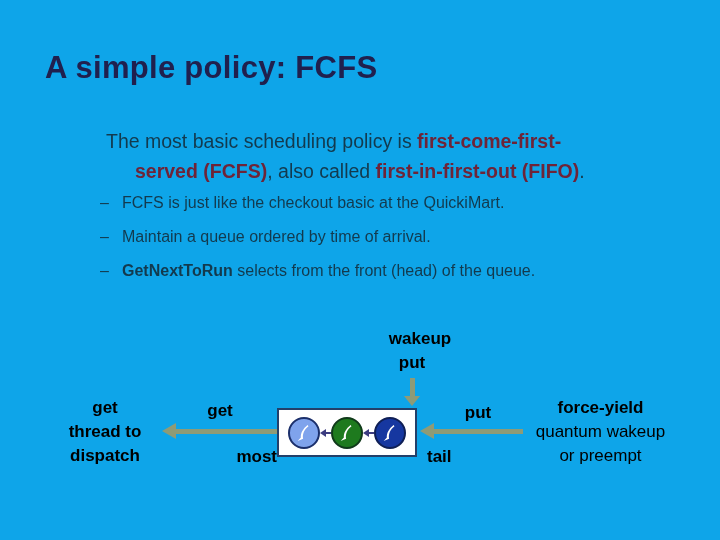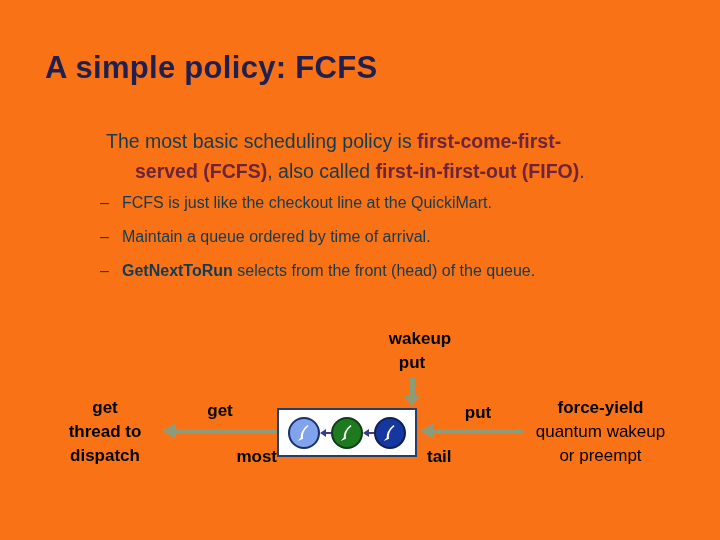--- a/index.html
+++ b/index.html
@@ -1,16 +1,16 @@
 <!DOCTYPE html>
 <html><head>
 <meta charset="utf-8">
 <style>
   html,body{margin:0;padding:0;background:#fff;}
-  .slide{position:relative;width:720px;height:540px;background:#f97316;
+  .slide{position:relative;width:720px;height:540px;background:#0ea5e9;
          font-family:"Liberation Sans", sans-serif;overflow:hidden;}
 
   .title{position:absolute;left:45px;top:50px;font-size:31px;font-weight:bold;
          color:#20204E;letter-spacing:.3px;white-space:nowrap;}
 
   .body-para{position:absolute;left:61px;top:126px;font-size:19.5px;
              color:#133A4E;line-height:30px;white-space:nowrap;margin-left:45px;}
   .body-line2{margin-left:29px;}
   .accent{color:#6E2438;font-weight:bold;}
 
@@ -60,21 +60,21 @@
   <div class="title">A simple policy: FCFS</div>
 
   <div class="body-para">
     <div class="body-line1"><span>The most basic scheduling policy is </span><span class="accent">first-come-first-</span></div>
     <div class="body-line2"><span class="accent">served (FCFS)</span><span>, also called </span><span class="accent">first-in-first-out (FIFO)</span><span>.</span></div>
   </div>
 
   <div class="bullets">
     <div class="bullet">
       <span class="dash">–</span>
-      <span><span class="b"></span><span>FCFS is just like the checkout line at the QuickiMart.</span></span>
+      <span><span class="b"></span><span>FCFS is just like the checkout basic at the QuickiMart.</span></span>
     </div>
     <div class="bullet">
       <span class="dash">–</span>
       <span><span class="b"></span><span>Maintain a queue ordered by time of arrival.</span></span>
     </div>
     <div class="bullet">
       <span class="dash">–</span>
       <span><span class="b">GetNextToRun</span><span> selects from the front (head) of the queue.</span></span>
     </div>
   </div>

